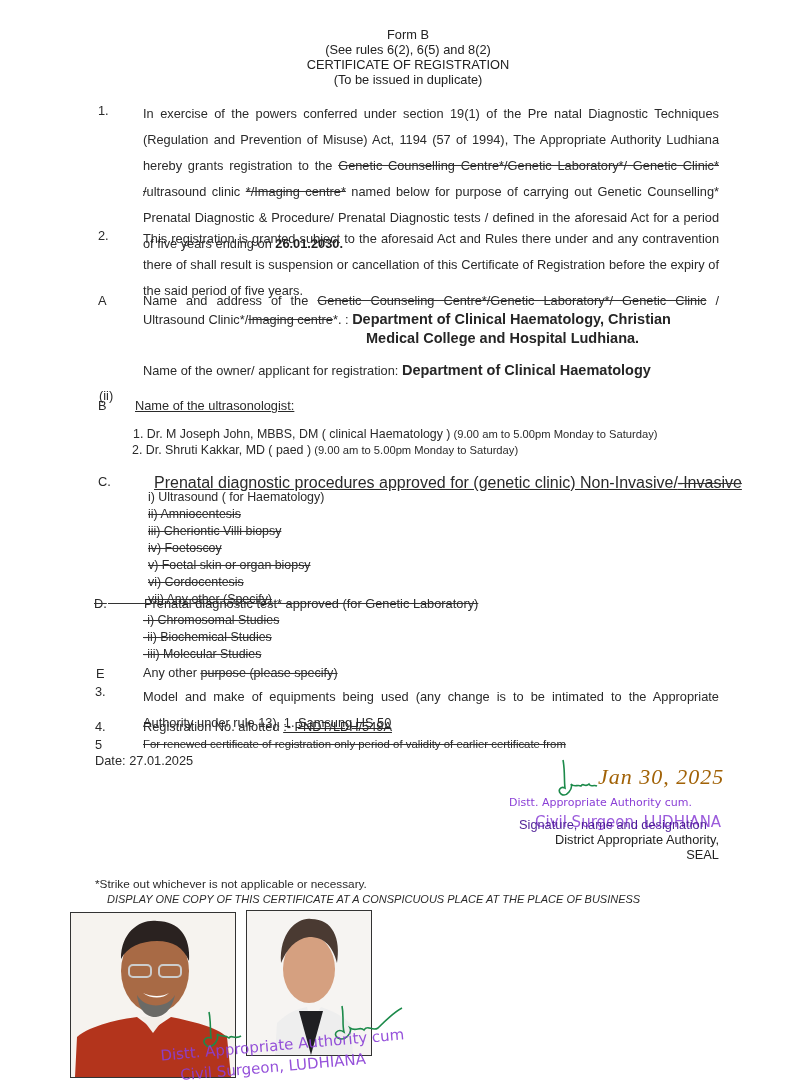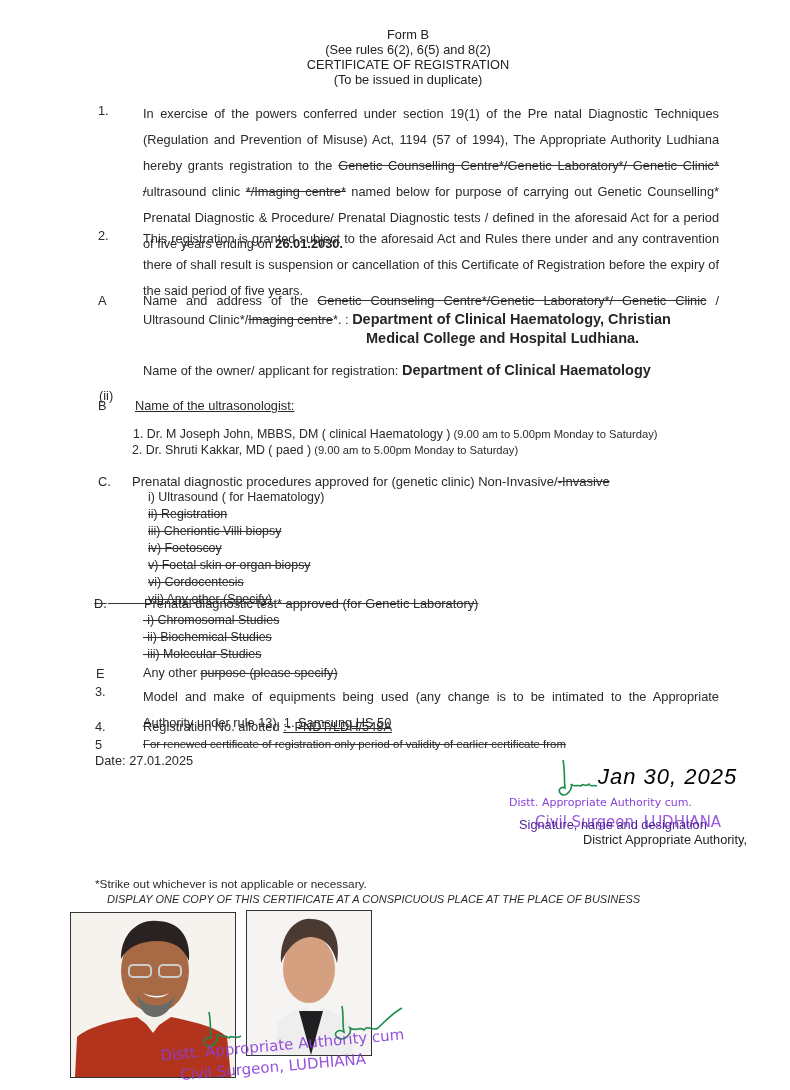--- a/index.html
+++ b/index.html
@@ -9,21 +9,21 @@
   .hdr { position:absolute; left:0; width:816px; text-align:center; font-size:12.8px; line-height:15px; color:#222; }
   .lbl { position:absolute; left:98px; font-size:12.8px; }
   .para { position:absolute; left:143px; width:576px; text-align:justify; line-height:26px; font-size:12.8px; }
   s, .strike { text-decoration:line-through; text-decoration-color:#333; }
   b { font-weight:bold; color:#1e1e1e; }
   .big { font-size:14.5px; font-weight:bold; color:#262626; }
   .sub { position:absolute; font-size:12.4px; line-height:17px; }
   .small { font-size:11.2px; }
   .u { text-decoration:underline; }
   .stamp { color:#8a3fd6; font-family:"DejaVu Sans", sans-serif; }
-  .green { color:#000000; font-family:Liberation Sans, sans-serif; font-style:italic; }
+  .green { color:#a16207; font-family:Liberation Serif, serif; font-style:italic; }
   .photo { position:absolute; border:1.5px solid #333; background:#fafafa; overflow:hidden; }
 </style>
 </head>
 <body>
 
 <div class="hdr" style="top:27px;">
   <div>Form B</div>
   <div>(See rules 6(2), 6(5) and 8(2)</div>
   <div>CERTIFICATE OF REGISTRATION</div>
   <div>(To be issued in duplicate)</div>
@@ -51,26 +51,26 @@
 <div class="lbl" style="top:398px;">B</div>
 <div class="abs u" style="top:398px; left:135px; font-size:12.8px;">Name of the ultrasonologist:</div>
 <div class="abs" style="top:427px; left:133px; font-size:12.4px;">
   <span>1. Dr. M Joseph John, MBBS, DM ( clinical Haematology )</span><span class="small"> (9.00 am to 5.00pm Monday to Saturday)</span>
 </div>
 <div class="abs" style="top:443px; left:132px; font-size:12.4px;">
   <span>2. Dr. Shruti Kakkar, MD ( paed )</span><span class="small"> (9.00 am to 5.00pm Monday to Saturday)</span>
 </div>
 
 <div class="lbl" style="top:474px;">C.</div>
-<div class="abs" style="top:474px; left:132px; font-size:13px;">
+<div class="abs" style="top:474px; left:154px; font-size:16px;text-decoration:underline;">
   <span>Prenatal diagnostic procedures approved for (genetic clinic) Non-Invasive/</span><s>-Invasive</s>
 </div>
 <div class="sub" style="top:489px; left:148px;">
   <div>i) Ultrasound  ( for Haematology)</div>
-  <div class="strike">ii)  Registration</div>
+  <div class="strike">ii)  Amniocentesis</div>
   <div class="strike">iii) Cheriontic Villi biopsy</div>
   <div class="strike">iv) Foetoscoy</div>
   <div class="strike">v)  Foetal skin or organ biopsy</div>
   <div class="strike">vi) Cordocentesis</div>
   <div class="strike"> vii) Any other (Specify)</div>
 </div>
 
 <div class="abs strike" style="top:596px; left:94px; width:45px; font-size:12.8px;">D.</div>
 <div class="abs" style="top:603px; left:108px; width:36px; height:1px; background:#333;"></div>
 <div class="abs strike" style="top:596px; left:144px; font-size:12.8px;">Prenatal diagnostic test* approved (for Genetic Laboratory)</div>
@@ -102,22 +102,23 @@
 
 <div class="abs" style="top:758px; left:555px; width:50px; height:42px;">
   <svg width="50" height="42" viewBox="0 0 50 42">
       <path d="M8 2 C10 12,9 22,10 30 C6 28,2 32,6 36 C12 40,18 30,16 26 C20 30,22 26,26 28 C28 24,30 30,34 26 C36 30,38 26,42 28" fill="none" stroke="#1c8a4a" stroke-width="1.6"></path>
     </svg>
 </div>
 <div class="abs green" style="top:764px; left:598px; font-size:22px; letter-spacing:1px;">Jan 30, 2025</div>
 <div class="abs stamp" style="top:796px; left:509px; font-size:11px;">Distt. Appropriate Authority cum.</div>
 <div class="abs stamp" style="top:813px; left:535px; font-size:15px; opacity:0.85;">Civil Surgeon, LUDHIANA</div>
 <div class="abs" style="top:817px; left:519px; font-size:12.8px; color:#4c1d95;">Signature, name and designation</div>
-<div class="abs" style="top:832px; left:0; width:719px; text-align:right; font-size:12.8px; line-height:15px; color:#222;margin-left:28px;">
+<div class="abs" style="top:832px; left:0; width:719px; text-align:right; font-size:12.8px; line-height:15px; color:#222;">
   <div>District Appropriate Authority,</div>
+  <div>SEAL</div>
 </div>
 
 <div class="abs" style="top:877px; left:95px; font-size:11.8px;">*Strike out whichever is not applicable or necessary.</div>
 <div class="abs" style="top:893px; left:107px; font-size:11px;font-style:italic;">DISPLAY ONE COPY OF THIS CERTIFICATE AT A CONSPICUOUS PLACE AT THE PLACE OF BUSINESS</div>
 
 <div class="photo" style="top:912px; left:70px; width:164px; height:164px;">
   <svg width="164" height="164" viewBox="0 0 164 164">
     <rect width="164" height="164" fill="#f6f3ef"></rect>
     <path d="M4 164 L6 124 C20 112,50 106,66 104 L82 116 L100 104 C120 108,146 114,156 124 L160 164 Z" fill="#b3341c"></path>
     <path d="M70 104 L82 120 L94 104 Z" fill="#f3efe9"></path>

